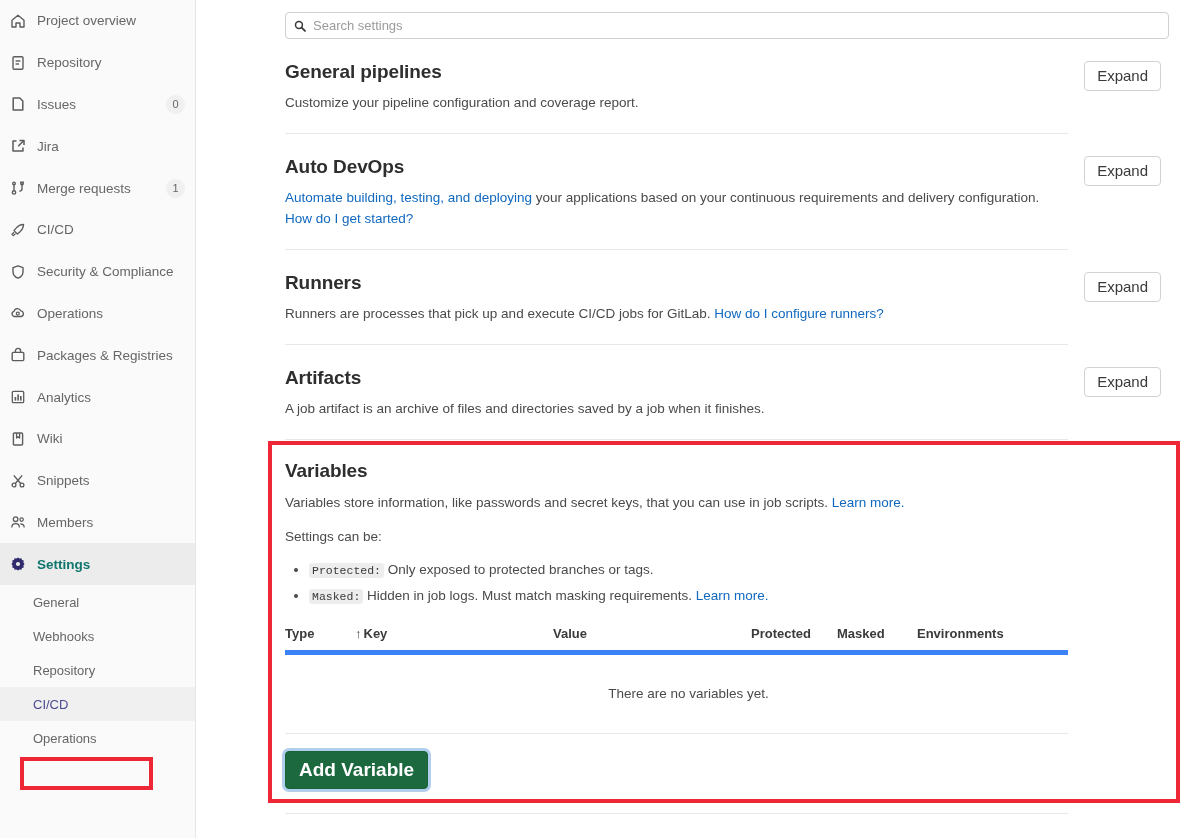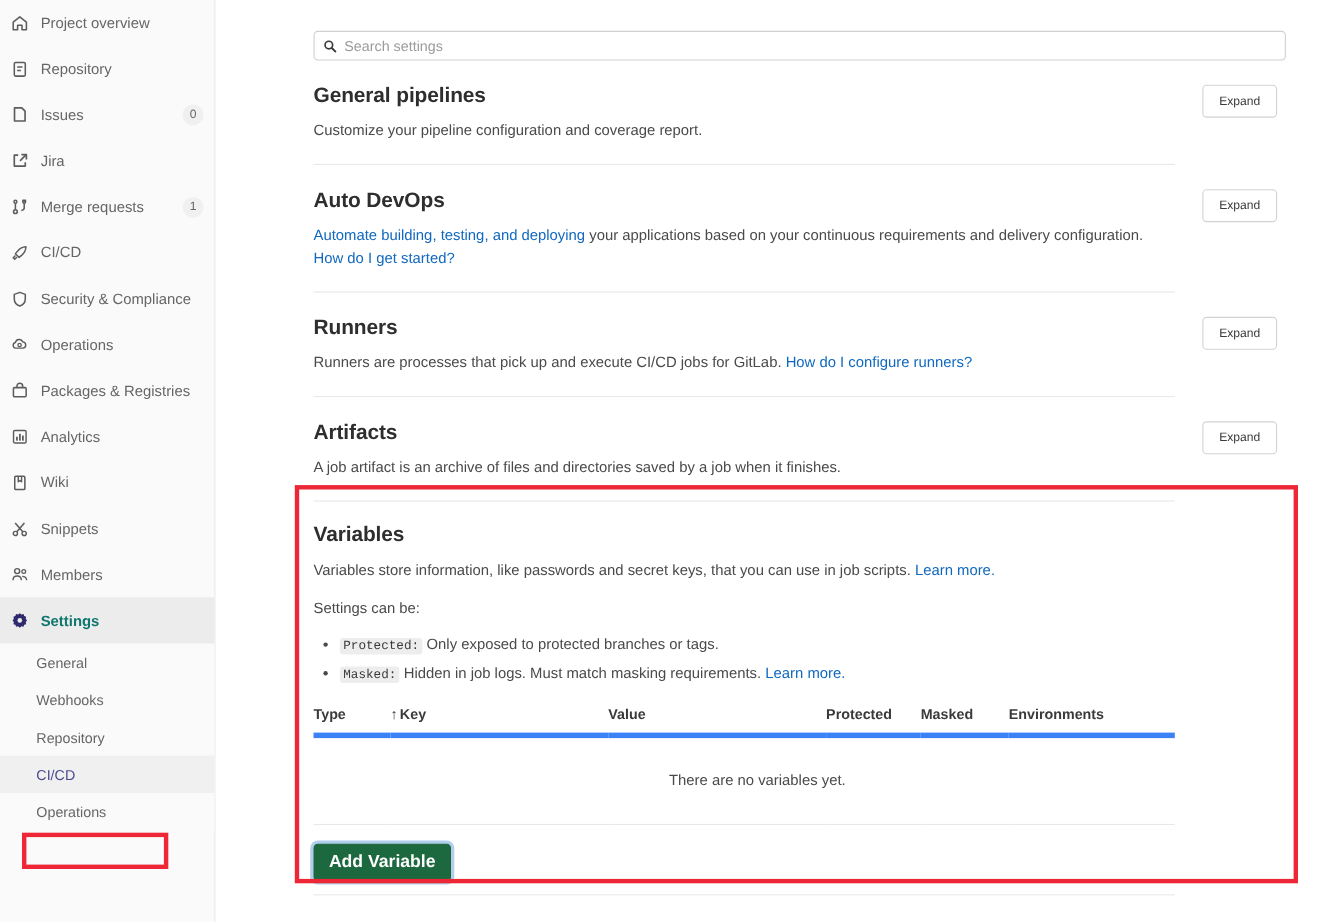--- a/index.html
+++ b/index.html
@@ -78,21 +78,21 @@
   
   #main {
     flex: 1 1 auto;
     position: relative;
     background: #fff;
     overflow: hidden;
   }
   .content {
     position: absolute;
     left: 89px;  
-    top: 16px;
+    top: 0;
     width: 885px;
   }
 
   
   .search-wrap {
     position: relative;
     margin-top: 12px;
     width: 884px; height: 27px;
   }
   .search-box {
@@ -139,21 +139,21 @@
     max-width: 775px;
   }
   .section p.desc a, a.lnk { color: #1068bf; text-decoration: none; cursor: pointer; }
   .toggle-btn {
     position: absolute;
     right: -93px;
     top: 22px;
     min-width: 68px;
     height: 30px;
     padding: 0 12px;
-    font-size: 11px;
+    font-size: 15px;
     color: #3a3a3a;
     background: #fff;
     border: 1px solid #d2d2d2;
     border-radius: 4px;
     cursor: pointer;
     font-family: "Liberation Sans", sans-serif;
     line-height: 28px;
     text-align: center;
   }
 
@@ -201,21 +201,21 @@
   }
   .arrow-up { display: inline-block; margin-right: 2px; font-weight: normal; }
 
   .add-var-wrap { padding: 17px 0 4px 0; }
   .add-btn {
     display: inline-block;
     background: #1d693f;
     color: #fff;
     border: 1px solid #186337;
     border-radius: 4px;
-    font-size: 16px;
+    font-size: 19px;
     font-weight: bold;
     padding: 7px 13px;
     cursor: pointer;
     font-family: "Liberation Sans", sans-serif;
     box-shadow: 0 0 0 3px rgba(31,117,203,0.35);
     outline: none;
   }
 
   .bottom-rule {
     position: absolute;

